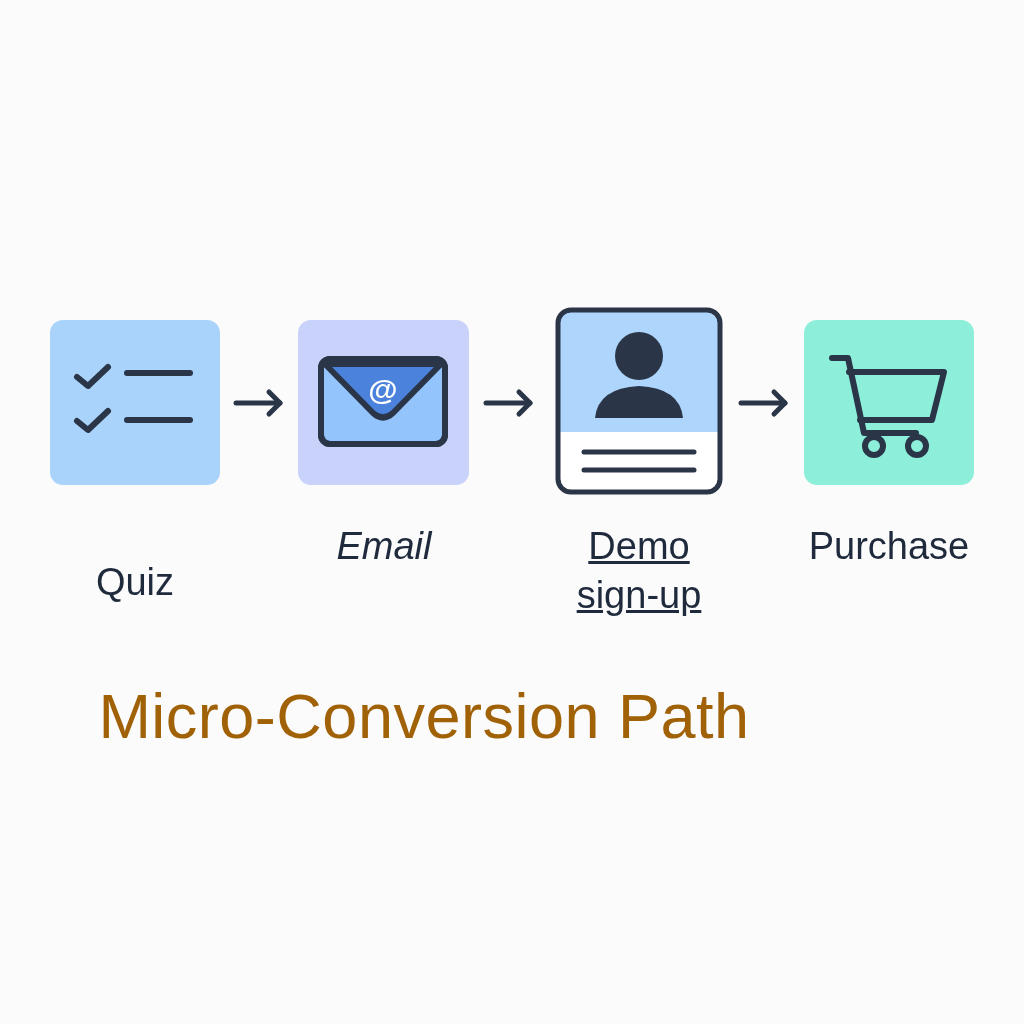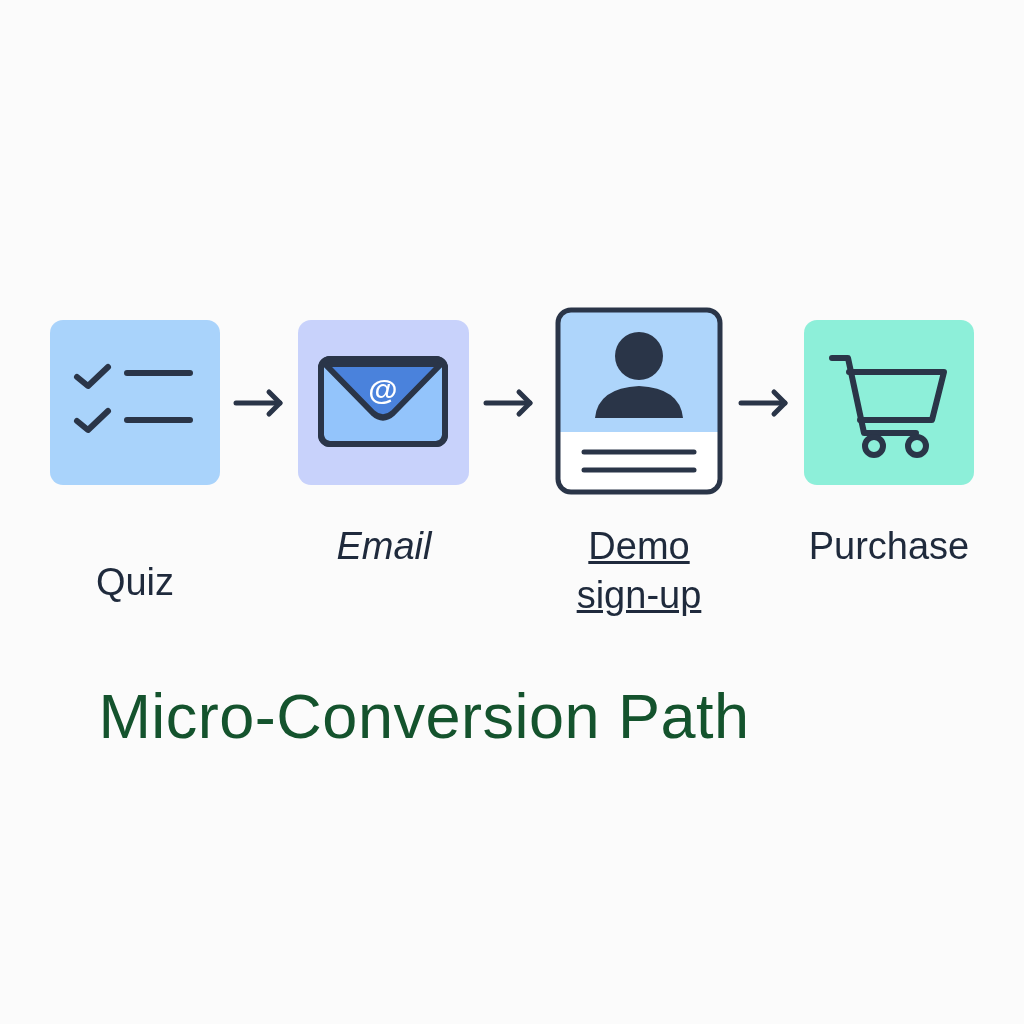--- a/index.html
+++ b/index.html
@@ -25,21 +25,21 @@
     color: #1f2a3c;
     white-space: nowrap;
   }
   .title {
     position: absolute;
     left: 0; width: 848px;
     top: 680px;
     text-align: center;
     font-size: 63px;
     font-weight: 500;
-    color: #14532d;
+    color: #a16207;
     letter-spacing: 0.5px;
   }
 </style>
 </head>
 <body>
 
 <div>
 
   <div class="tile" style="left:50px; top:320px; width:170px; height:165px; background:#a9d3fb;">
     <svg width="170" height="165" viewBox="0 0 170 165">

